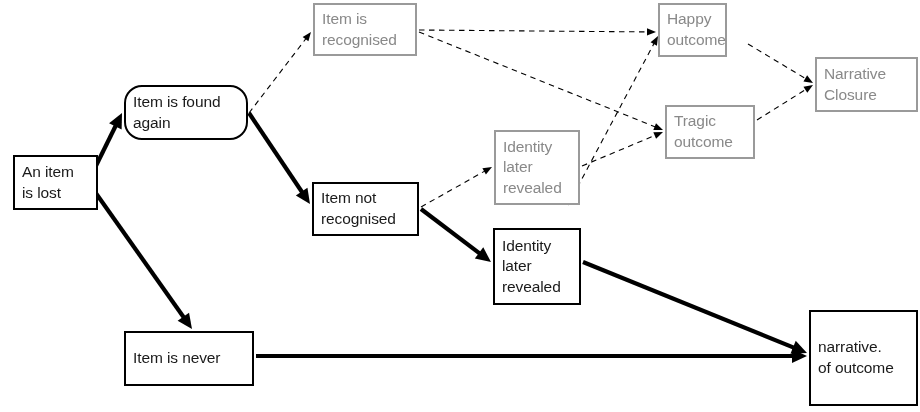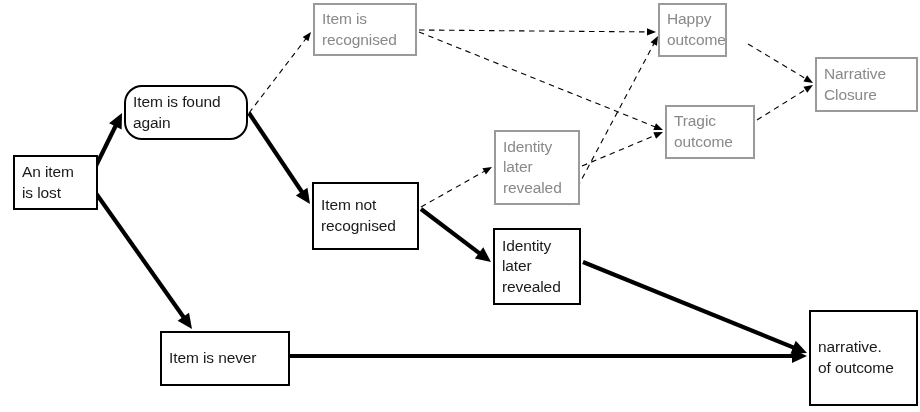--- a/index.html
+++ b/index.html
@@ -115,21 +115,21 @@
         <div class="line">is lost</div>
       </div>
       <div class="node solid" style="left: 124px; top: 85px; width: 124px; height: 55px; border-radius: 18px;">
         <div class="line">Item is found</div>
         <div class="line">again</div>
       </div>
       <div class="node ghost" style="left: 313px; top: 3px; width: 104px; height: 53px;">
         <div class="line">Item is</div>
         <div class="line">recognised</div>
       </div>
-      <div class="node solid" style="left: 312px; top: 182px; width: 107px; height: 68px; justify-content: center;">
+      <div class="node solid" style="left: 312px; top: 182px; width: 107px; height: 54px; justify-content: center;">
         <div class="line">Item not</div>
         <div class="line">recognised</div>
       </div>
       <div class="node ghost" style="left: 494px; top: 130px; width: 86px; height: 75px;">
         <div class="line">Identity</div>
         <div class="line">later</div>
         <div class="line">revealed</div>
       </div>
       <div class="node solid" style="left: 493px; top: 228px; width: 88px; height: 77px;">
         <div class="line">Identity</div>
@@ -141,21 +141,21 @@
         <div class="line">outcome</div>
       </div>
       <div class="node ghost" style="left: 665px; top: 105px; width: 90px; height: 54px; justify-content: center;">
         <div class="line">Tragic</div>
         <div class="line">outcome</div>
       </div>
       <div class="node ghost" style="left: 815px; top: 57px; width: 103px; height: 55px;">
         <div class="line">Narrative</div>
         <div class="line">Closure</div>
       </div>
-      <div class="node solid" style="left: 124px; top: 331px; width: 130px; height: 55px; margin-left: 36px;">
+      <div class="node solid" style="left: 124px; top: 331px; width: 130px; height: 55px;">
         <div class="line">Item is never</div>
       </div>
       <div class="node solid" style="left: 809px; top: 310px; width: 109px; height: 96px;">
         <div class="line">narrative.</div>
         <div class="line">of outcome</div>
       </div>
     </div>
 </div>
 
 </body></html>

